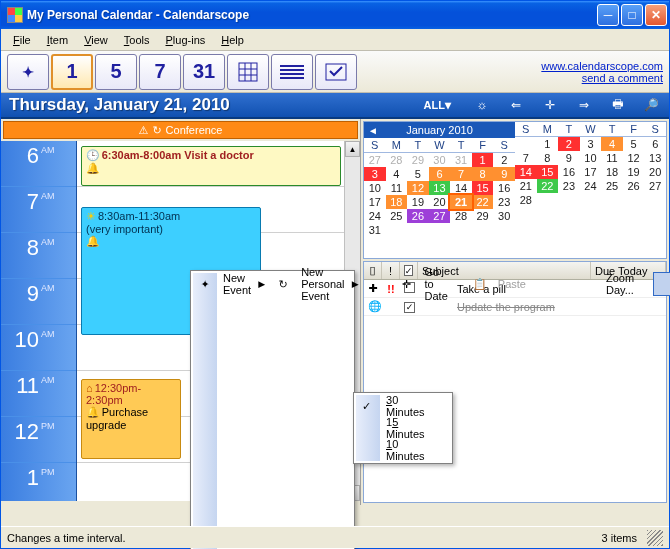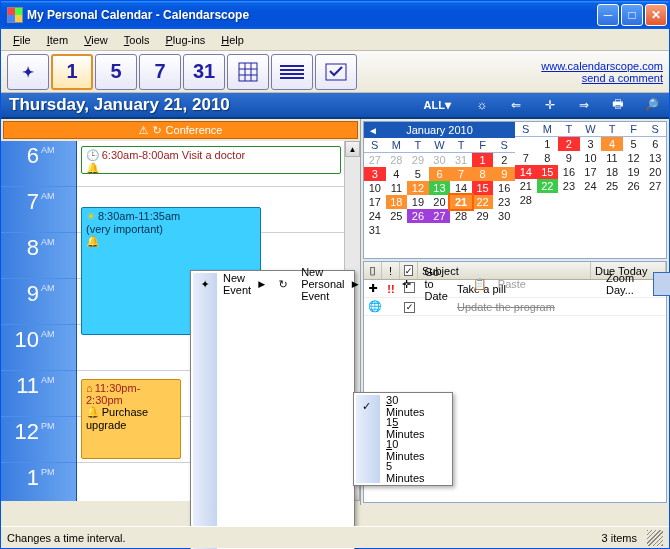--- a/index.html
+++ b/index.html
@@ -46,21 +46,21 @@
 .tcol { position:absolute; left:0; top:0; bottom:0; width:76px; background: linear-gradient(to right,#3a7de0,#6aa5f0); border-right:1px solid #1a50a0;}
 .trow { position:absolute; left:0; right:0; height:46px; border-bottom:1px solid #4a90e8; display:flex;align-items:flex-start;}
 .trow .hnum{font-size:22px;color:#fff;font-weight:300;padding:2px 2px 0 0;width:40px;text-align:right;}
 .trow .ampm{font-size:9px;color:#e0e8ff;padding-top:4px;}
 .timegrid .garea{position:absolute;left:76px;right:0;top:0;bottom:0;background:#fff;}
 .garea .grow{height:46px;border-bottom:1px solid #d0d0d0;}
 
 
 .appt{position:absolute;border-radius:2px;padding:2px 4px;font-size:11px;overflow:hidden;}
 .appt .ico{margin-right:2px;}
-.appt.a1{left:80px;width:260px;top:5px;height:28px;background:#ffffff;border:1px solid #2a8a2a;}
+.appt.a1{left:80px;width:260px;top:5px;height:40px;background:#fef9c3;border:1px solid #2a8a2a;font-weight:bold;}
 .appt.a1 .ln1{color:#a02020;}
 .appt.a2{left:80px;width:180px;top:66px;height:128px;background:#3dcfff;border:1px solid #087ab0;}
 .appt.a2 .dark{color:#003050;}
 .appt.a3{left:80px;width:100px;top:238px;height:80px;background:#ffca55;border:1px solid #c88a10;}
 .appt.a4{left:190px;width:150px;top:284px;height:50px;background:#ffb8b8;border:1px solid #d05050;}
 .appt .t{color:#a02020;}
 
 
 .minis{display:flex;height:138px;border:1px solid #8aa8d8;margin:2px;background:#fff;}
 .mini{flex:1;font-size:10px;}
@@ -238,26 +238,26 @@
           <div class="grow"></div>
           <div class="grow"></div>
           <div class="grow"></div>
       </div>
 
       <div class="appt a1">
         <div class="ln1"><span class="ico">🕒</span><span class="t">6:30am-8:00am </span><span>Visit a doctor</span></div>
         <div><span class="ico" style="color:#c07000">🔔</span></div>
       </div>
       <div class="appt a2">
-        <div><span class="ico" style="color:#ffcc00">☀</span><span class="t dark">8:30am-11:35am</span></div>
+        <div><span class="ico" style="color:#ffcc00">☀</span><span class="t dark">8:30am-11:30am</span></div>
         <div class="dark">(very important)</div>
         <div><span class="ico" style="color:#005080">🔔</span></div>
       </div>
       <div class="appt a3">
-        <div><span class="ico" style="color:#c05000">⌂</span><span class="t">11:30pm-2:30pm</span></div>
+        <div><span class="ico" style="color:#c05000">⌂</span><span class="t">12:30pm-2:30pm</span></div>
         <div><span class="ico" style="color:#c07000">🔔</span><span>Purchase</span></div>
         <div>upgrade</div>
       </div>
       <div class="appt a4">
         <div><span class="ico" style="color:#c00000">✚</span><span class="t">1:30pm-3:00pm</span></div>
         <div><span class="ico" style="color:#c00000">🔔</span><span>Medicine</span></div>
       </div>
       <div class="scroll-hint">
         <div class="sar">▲</div>
         <div class="sar sbot">▼</div>
@@ -464,23 +464,20 @@
   <div class="citem">
       <span class="chk">✓</span>
       <span><u>3</u>0 Minutes</span>
     </div>
   <div class="citem">
       <span>1<u>5</u> Minutes</span>
     </div>
   <div class="citem">
       <span><u>1</u>0 Minutes</span>
     </div>
-  <div class="citem">
-      <span>5 Minutes</span>
-    </div>
 </div>
 
 <div class="status">
   <div class="s1">Changes a time interval.</div>
   <div>3 items</div>
   <div style="width:10px"></div>
   <div class="grip"></div>
 </div>
 
 </body></html>

